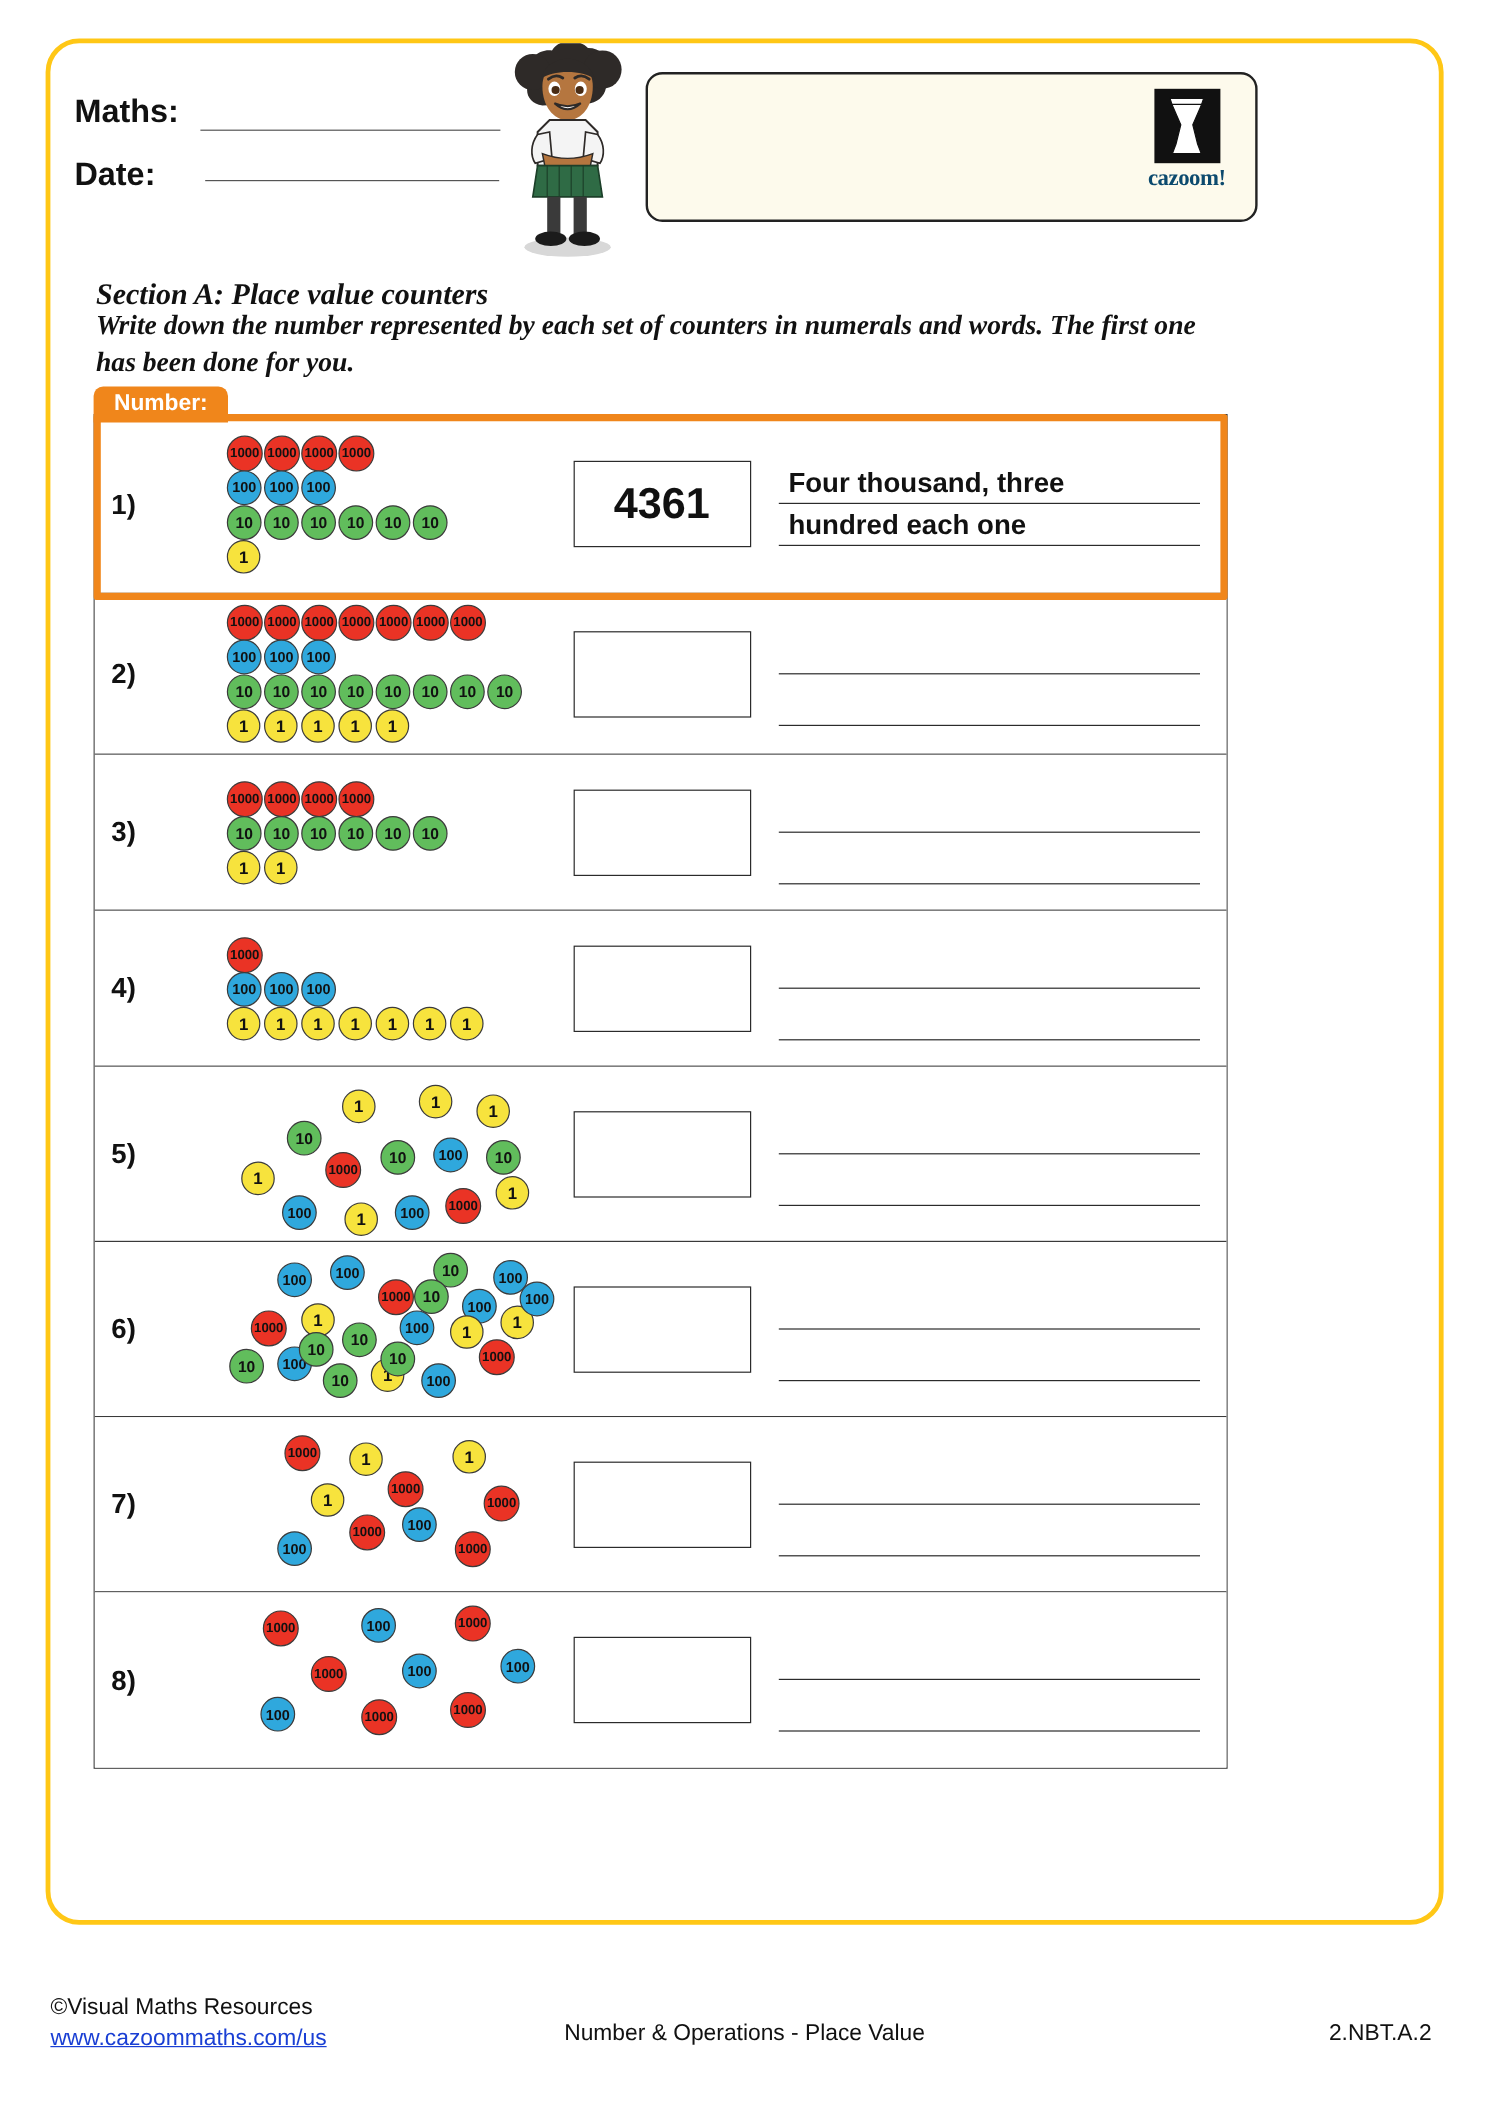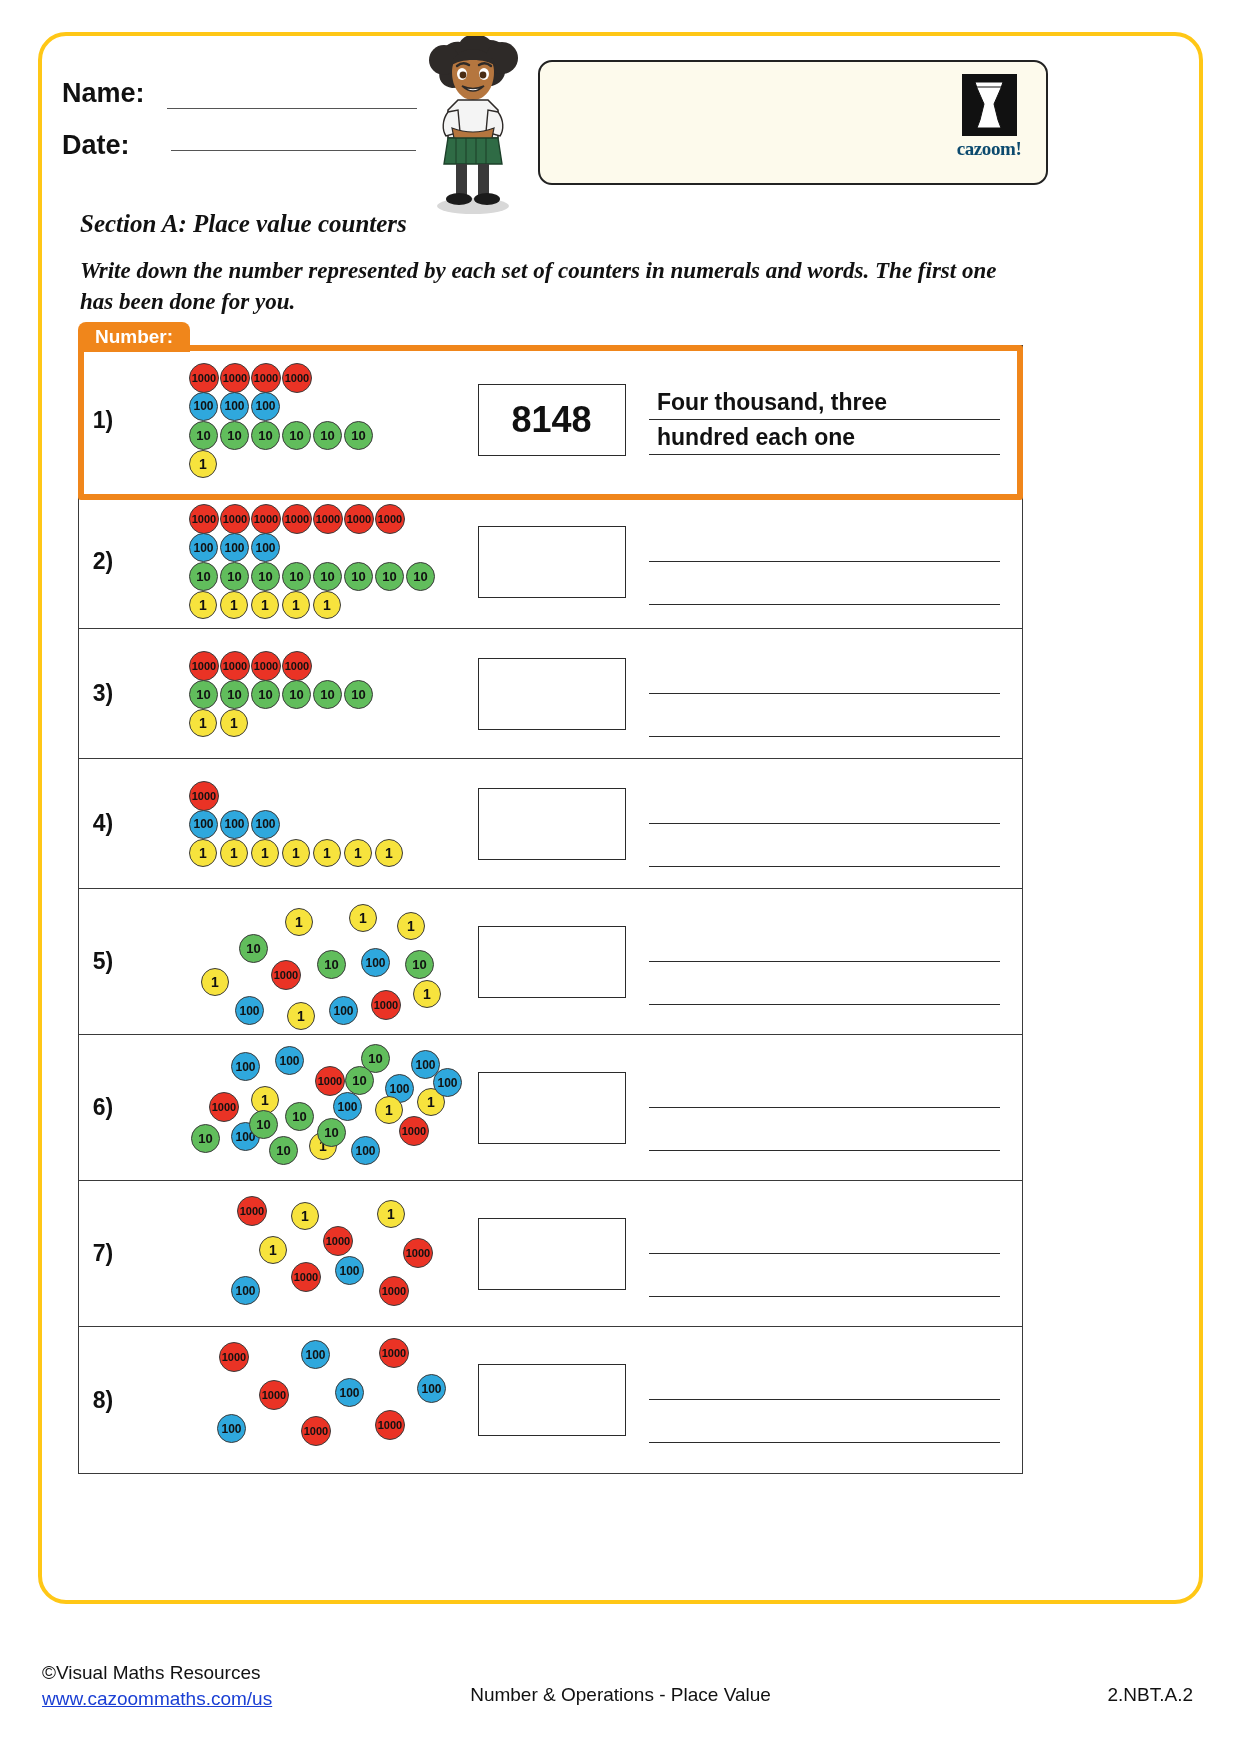--- a/index.html
+++ b/index.html
@@ -28,21 +28,21 @@
   .title-text{
     position:absolute;left:22px;top:17px;width:340px;
     font-size:34px;line-height:1.23;font-weight:bold;color:#1a1a1a;letter-spacing:-0.2px;
   }
   .logo{position:absolute;right:14px;top:12px;width:86px;height:98px;text-align:center;}
   .logo-mark{width:55px;height:62px;background:#111;margin:0 auto;position:relative;}
   .logo-cup{position:absolute;left:50%;top:6px;transform:translateX(-50%);}
   .logo-word{font-family:"Liberation Serif",serif;font-weight:bold;font-size:19px;color:#0c4a6e;margin-top:2px;letter-spacing:-0.4px;}
 
   
-  .section-title{position:absolute;left:80px;top:210px;font-family:"Liberation Serif",serif;
+  .section-title{position:absolute;left:80px;top:232px;font-family:"Liberation Serif",serif;
      font-style:italic;font-weight:bold;font-size:25px;color:#111;}
   .section-intro{position:absolute;left:80px;top:256px;width:930px;
      font-family:"Liberation Serif",serif;font-style:italic;font-size:23px;line-height:1.33;color:#111;font-weight:bold;}
 
   
   .table{position:absolute;left:78px;top:345px;width:945px;border:1.6px solid #3a3a3a;box-sizing:border-box;}
   .row{display:flex;border-bottom:1.6px solid #3a3a3a;box-sizing:border-box;position:relative;background:#fff;}
   .row:last-child{border-bottom:none;}
   .row .num{width:48px;flex:0 0 48px;display:flex;align-items:center;justify-content:center;
      font-size:23px;font-weight:bold;color:#111;}
@@ -77,21 +77,21 @@
   .f-left a{color:#1a3fd4;text-decoration:underline;}
   .f-mid{position:absolute;left:0;top:1684px;width:1241px;text-align:center;font-size:19px;color:#111;}
   .f-right{position:absolute;right:48px;top:1684px;font-size:19px;color:#111;}
 </style>
 </head>
 <body>
 
 <div class="page-border"></div>
 
 <div class="name-row">
-  <div class="nd-label">Name:</div>
+  <div class="nd-label">Maths:</div>
   <div class="nd-line"></div>
 </div>
 <div class="date-row">
   <div class="nd-label">Date:</div>
   <div class="nd-line"></div>
 </div>
 
 <svg class="girl" viewBox="0 0 110 180">
   <ellipse cx="55" cy="170" rx="36" ry="8" fill="#d8d8d8"></ellipse>
   <path d="M24 30c-6-14 6-26 18-24 6-10 22-10 30-2 14 0 20 12 14 24 4 10-2 20-12 22l-40 2c-12-2-16-12-10-22z" fill="#2e2a28"></path>
@@ -144,21 +144,21 @@
         <div class="ctr c100" style="left: 124px; top: 45.5px; width: 29px; height: 29px; font-size: 12px;">100</div>
         <div class="ctr c10" style="left: 62px; top: 74.5px; width: 29px; height: 29px; font-size: 13px;">10</div>
         <div class="ctr c10" style="left: 93px; top: 74.5px; width: 29px; height: 29px; font-size: 13px;">10</div>
         <div class="ctr c10" style="left: 124px; top: 74.5px; width: 29px; height: 29px; font-size: 13px;">10</div>
         <div class="ctr c10" style="left: 155px; top: 74.5px; width: 29px; height: 29px; font-size: 13px;">10</div>
         <div class="ctr c10" style="left: 186px; top: 74.5px; width: 29px; height: 29px; font-size: 13px;">10</div>
         <div class="ctr c10" style="left: 217px; top: 74.5px; width: 29px; height: 29px; font-size: 13px;">10</div>
         <div class="ctr c1" style="left: 62px; top: 103.5px; width: 28px; height: 28px; font-size: 14px;">1</div>
       </div>
       <div class="boxcell">
-        <div class="answerbox">8148</div>
+        <div class="answerbox">4361</div>
       </div>
       <div class="wordscell">
         <div class="wline">
           <span>Four thousand, three</span>
         </div>
         <div class="wline">
           <span>hundred each one</span>
         </div>
       </div>
     </div>

